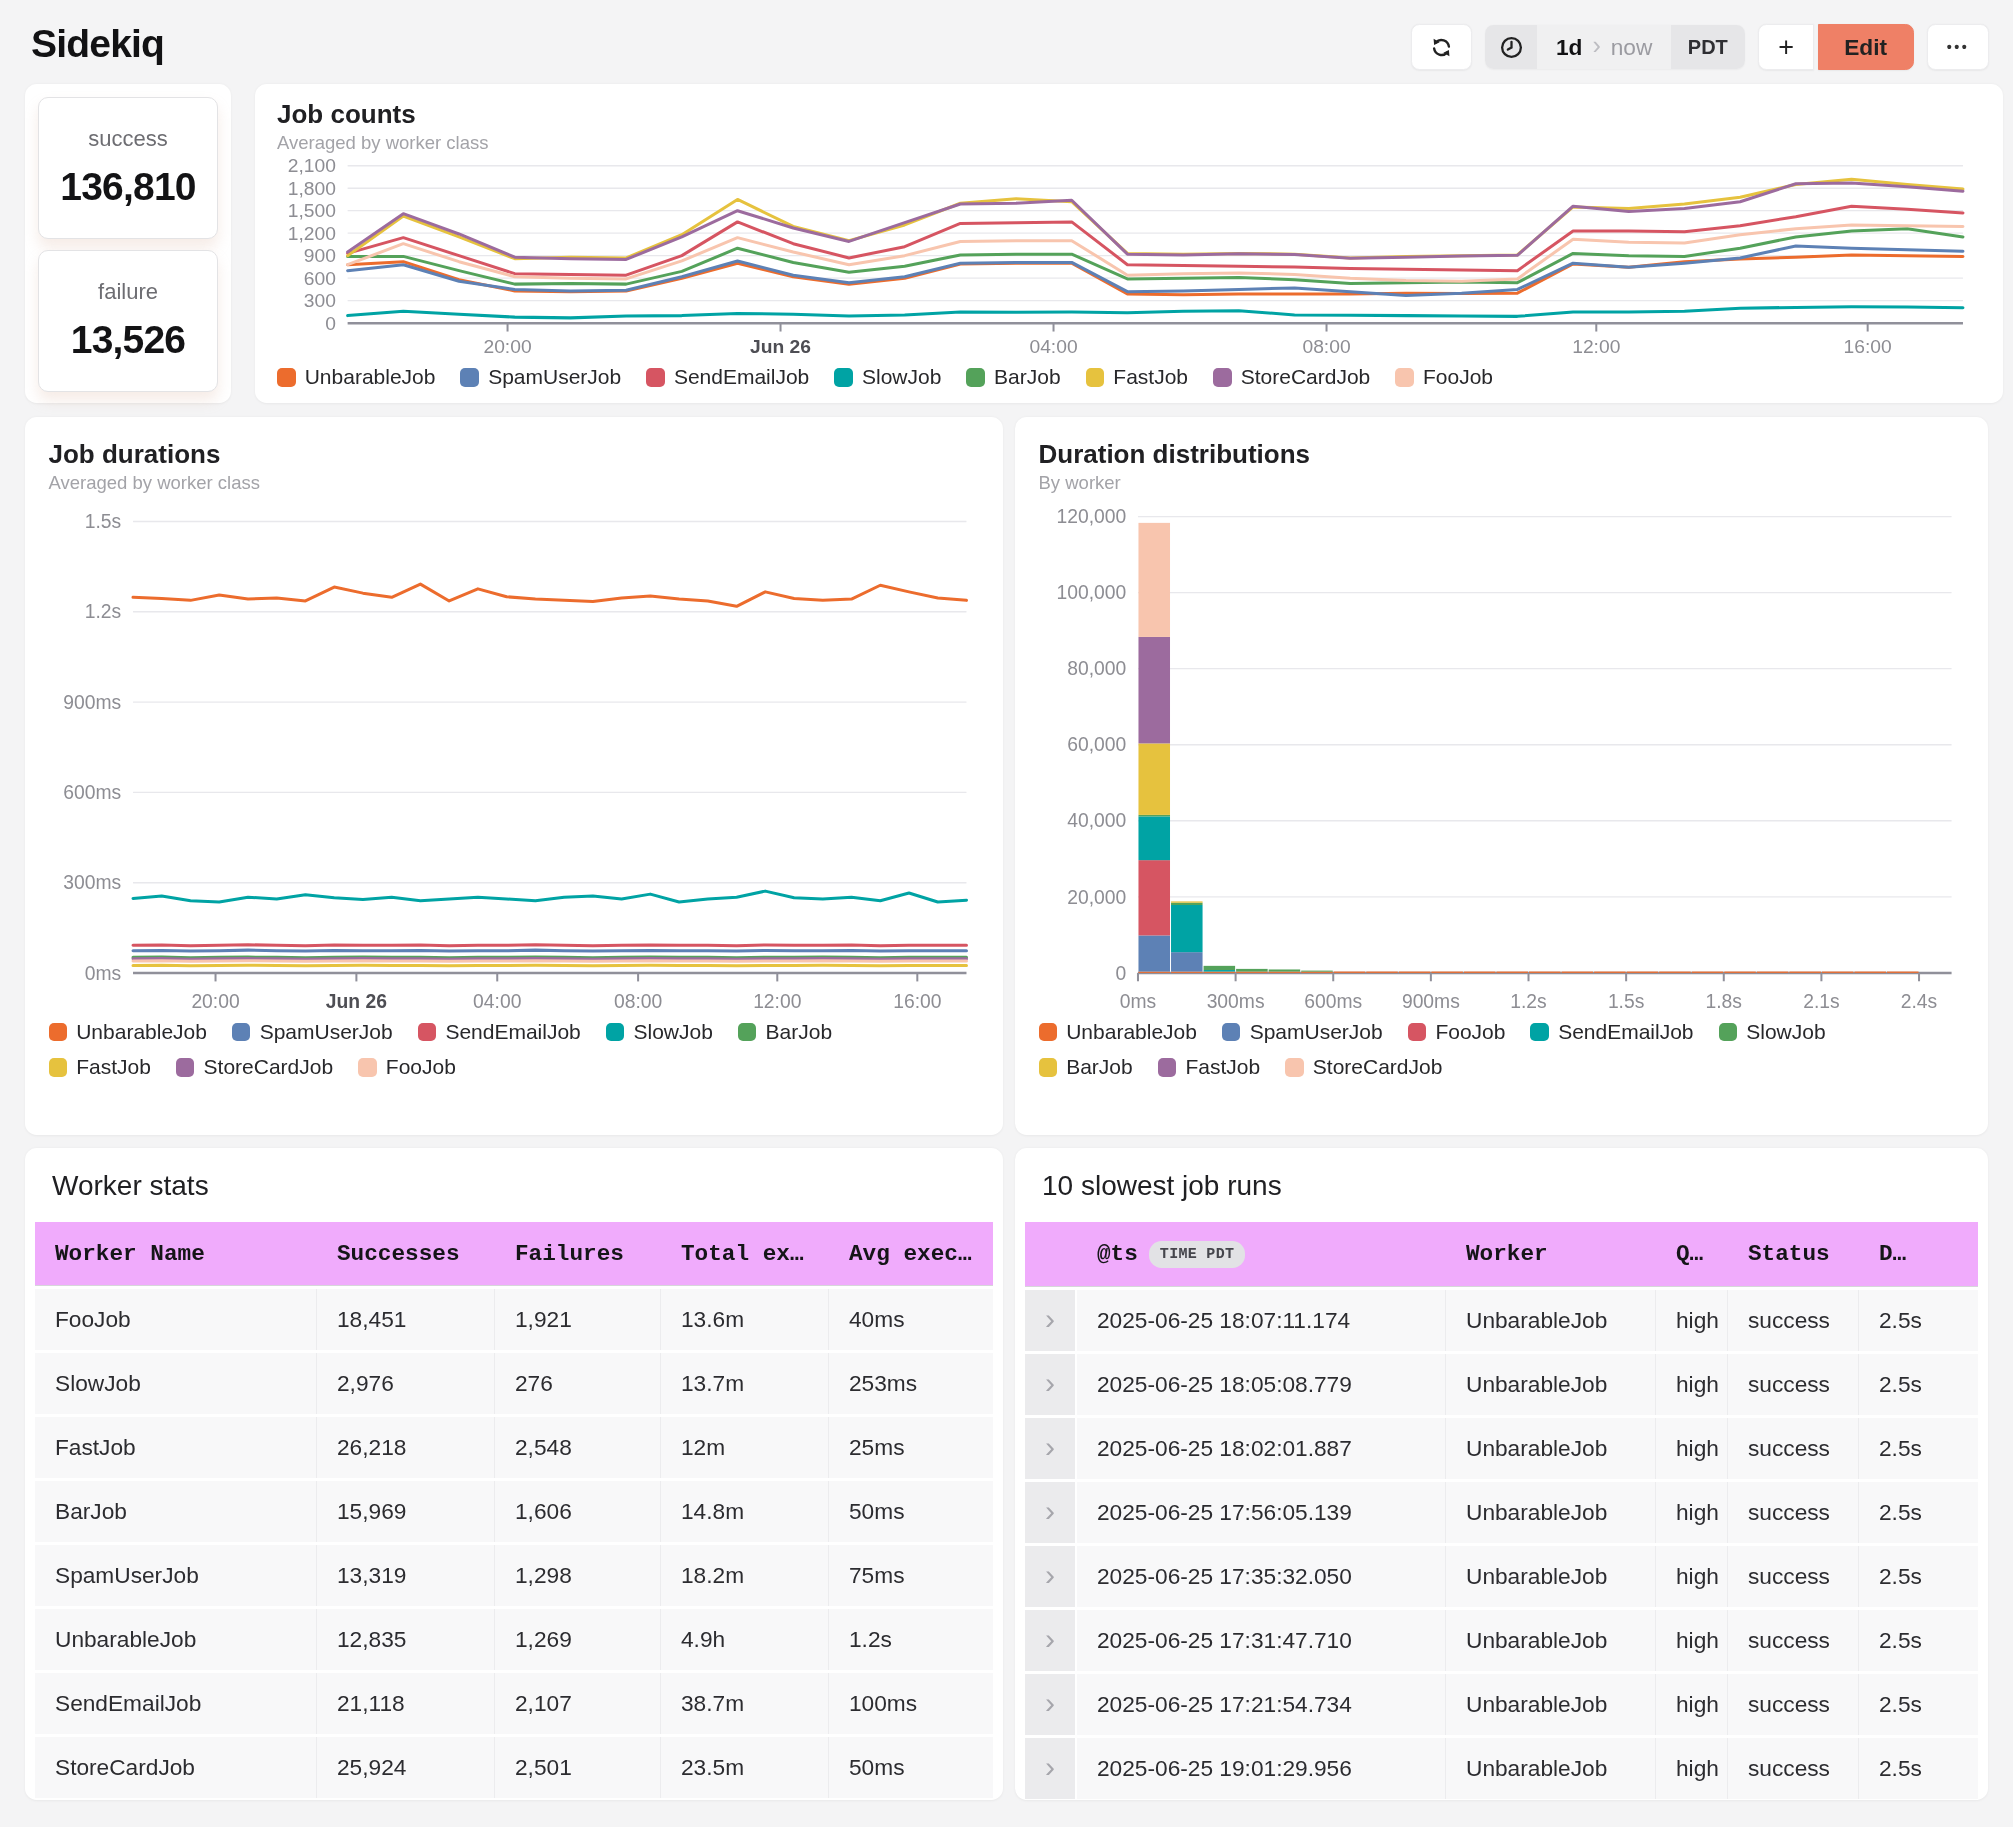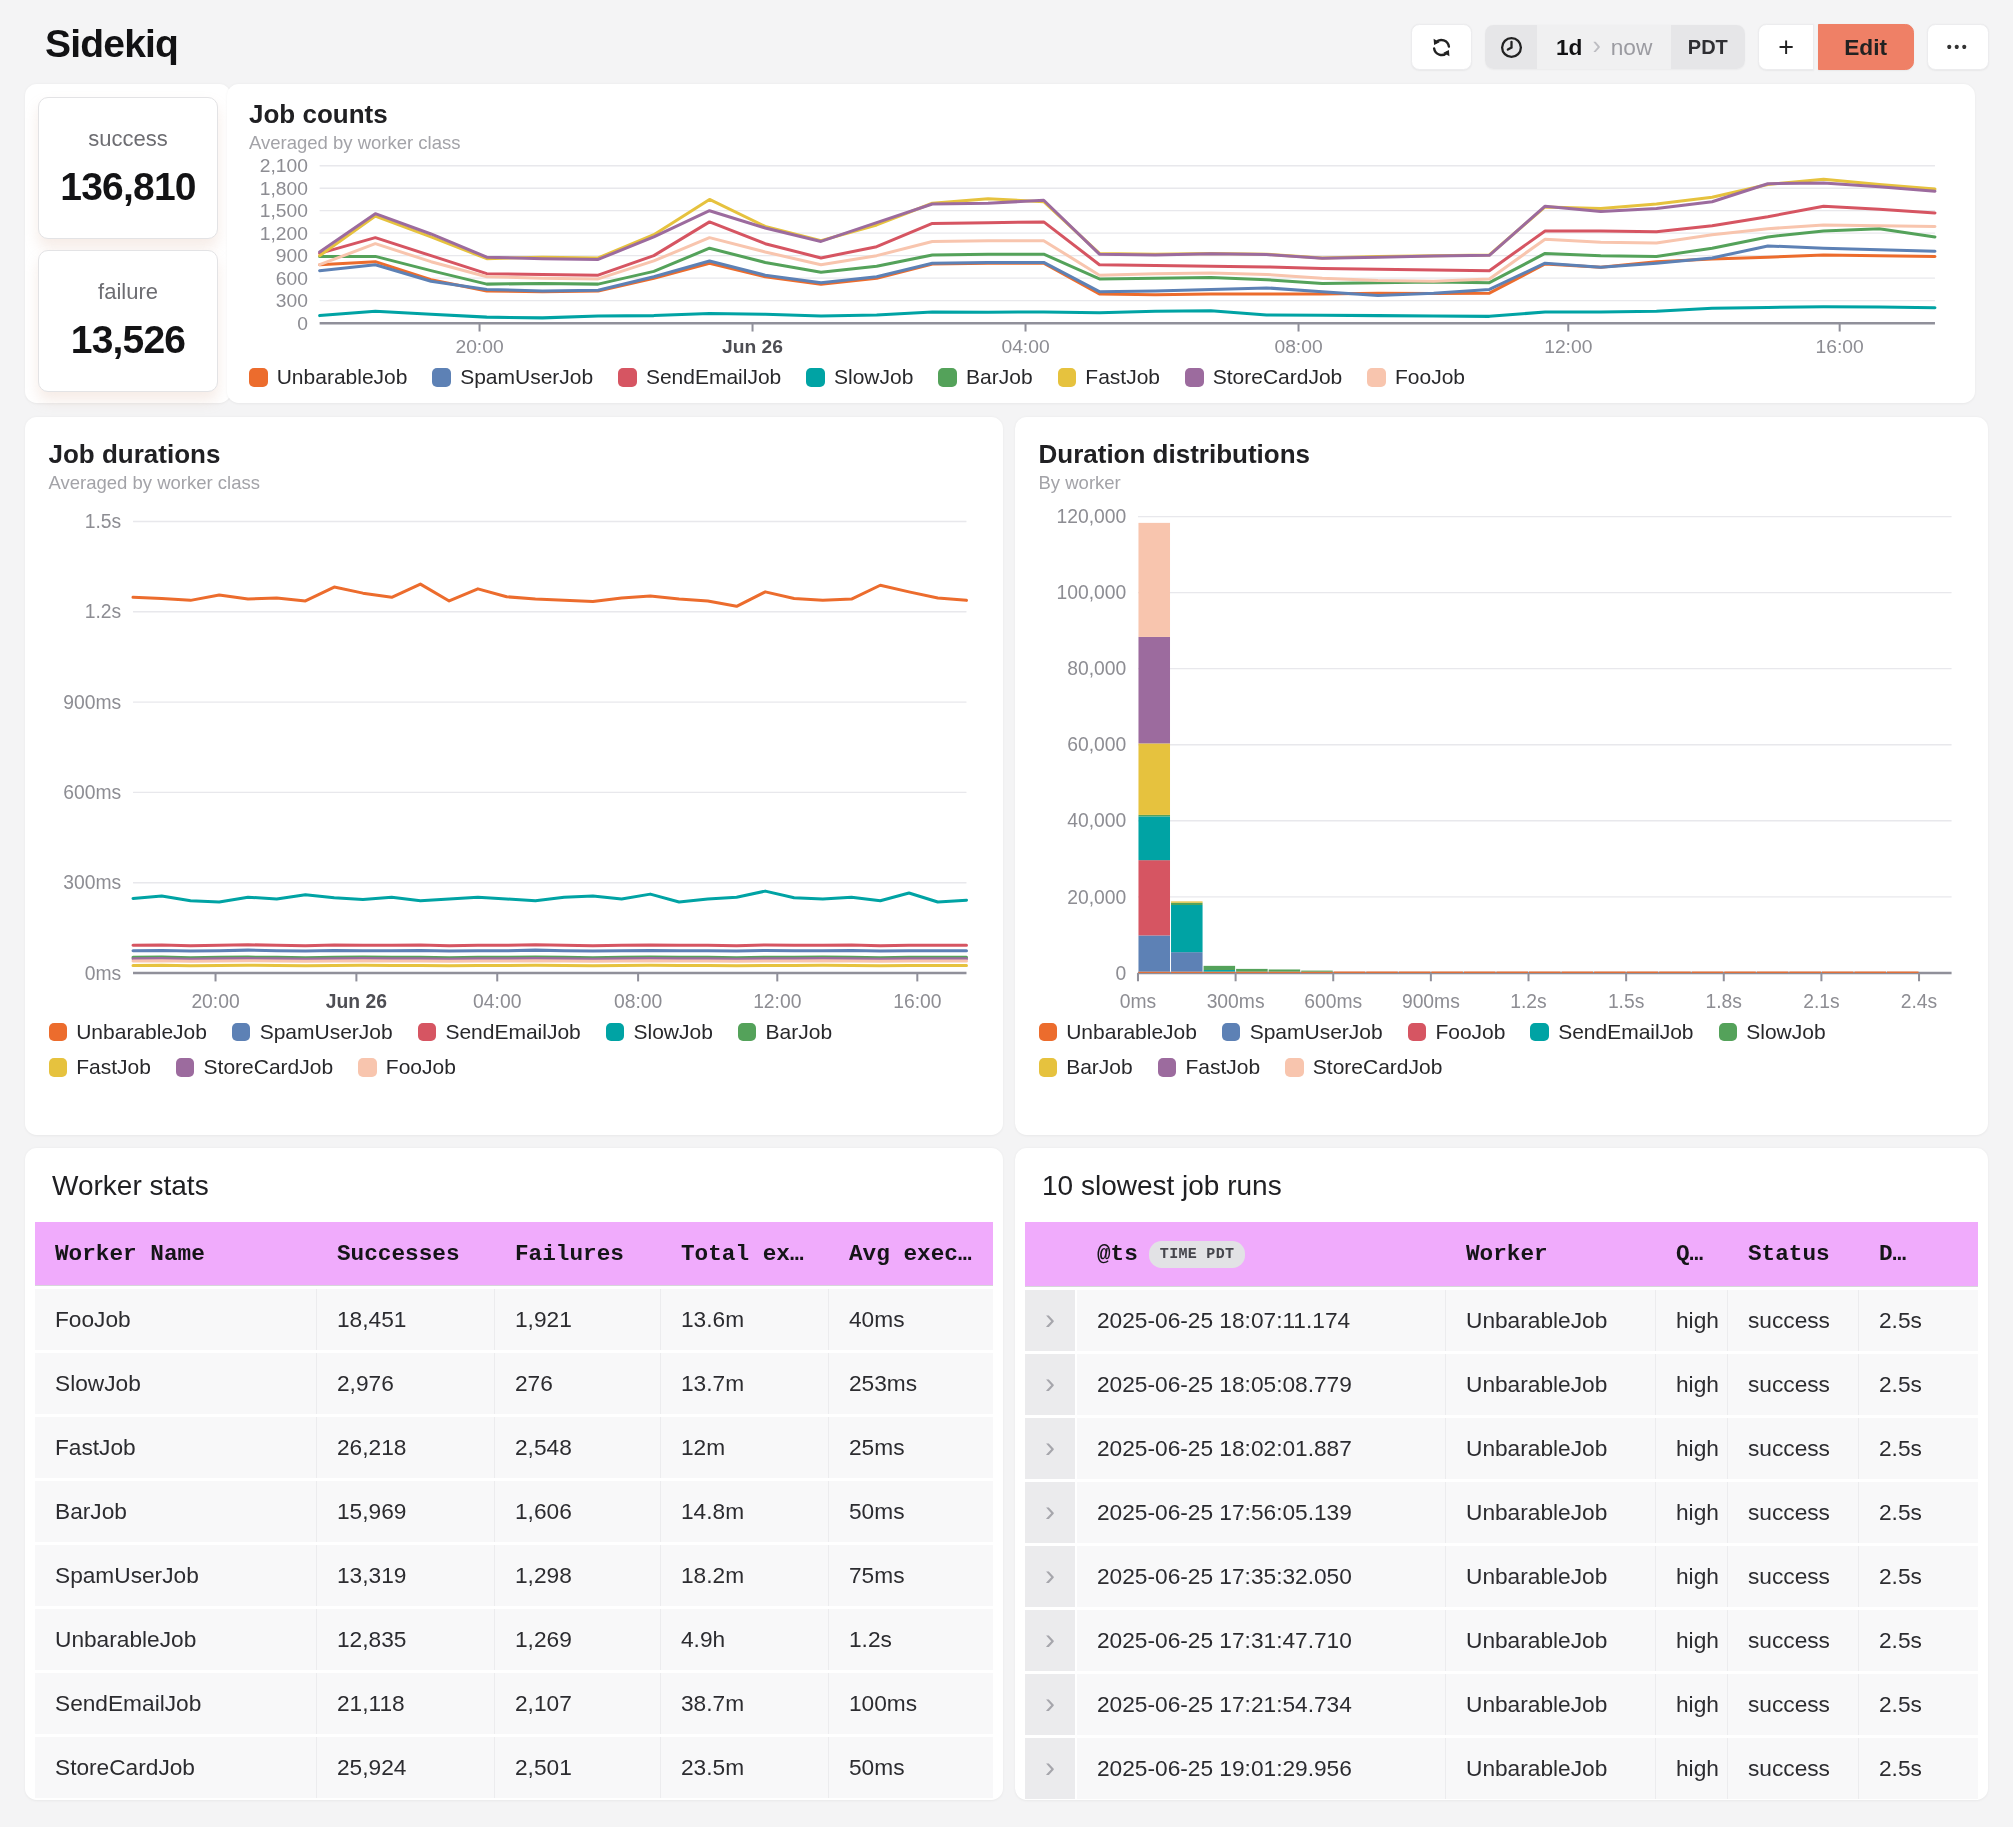--- a/index.html
+++ b/index.html
@@ -1,41 +1,41 @@
 <!DOCTYPE html>
 <html style="font-size:13.4px"><head>
 <meta charset="utf-8">
 <style>
   html,body{margin:0;padding:0;background:#f4f4f5;width:2014px;height:1828px;
     font-family:"Liberation Sans","DejaVu Sans",sans-serif;color:#1c1c1e;}
   body{position:relative;overflow:hidden;}
 
   
-  .app-title{position:absolute;left:45px;top:22px;font-size:39px;font-weight:800;letter-spacing:-0.8px;color:#121214;}
+  .app-title{position:absolute;left:31px;top:22px;font-size:39px;font-weight:800;letter-spacing:-0.8px;color:#121214;}
   .toolbar{position:absolute;right:25px;top:25px;display:flex;align-items:center;height:44px;gap:13.4px;}
   .tb-btn{height:44px;background:#fff;border:0.8px solid #ececee;border-radius:8.4px;display:flex;align-items:center;justify-content:center;
     box-shadow:0 0.8px 1.7px rgba(0,0,0,.05);cursor:pointer;font-size:22px;color:#222;}
   .tb-refresh{width:59px;}
   .range-group{height:44px;border-radius:8.4px;overflow:hidden;display:flex;align-items:stretch;box-shadow:0 0.8px 1.7px rgba(0,0,0,.04);}
   .seg{display:flex;align-items:center;justify-content:center;text-align:center;}
   .seg-clock{width:52px;background:#e6e6e8;}
   .seg-main{background:#f0f0f1;padding:0 18.5px;gap:10px;}
   .seg-tz{background:#e6e6e8;padding:0 17px;font-weight:700;font-size:20px;color:#2f2f33;}
   .range-label{font-size:22.7px;font-weight:700;color:#121214;}
   .range-chevron{font-size:25px;color:#bdbdc2;margin-top:-3.4px;}
   .range-to{font-size:22.7px;color:#9b9ba1;}
   .btn-pair{display:flex;gap:3.4px;}
   .tb-plus{width:54px;font-size:27px;font-weight:400;border-radius:8.4px 0 0 8.4px;}
   .tb-edit{width:94px;background:#ef8066;border-color:#ef8066;font-weight:600;font-size:22.7px;color:#222;border-radius:0 8.4px 8.4px 0;text-align:center;}
   .tb-more{width:60px;letter-spacing:2.5px;font-size:14.3px;font-weight:800;color:#333;}
 
   
   .panel{position:absolute;background:#fff;border-radius:11.7px;box-shadow:0 0.8px 2.5px rgba(0,0,0,.05);}
   .p-stats{left:25px;top:84px;width:206px;height:319px;padding:12.6px;box-sizing:border-box;}
-  .p-counts{left:227px;top:84px;width:1748px;height:319px;padding:15px 22px 8.4px;box-sizing:border-box;}
+  .p-counts{left:255px;top:84px;width:1748px;height:319px;padding:15px 22px 8.4px;box-sizing:border-box;}
   .p-dur{left:25px;top:417px;width:978px;height:718px;padding:22px 23.5px;box-sizing:border-box;}
   .p-dist{left:1015px;top:417px;width:973px;height:718px;padding:22px 23.5px;box-sizing:border-box;}
   .p-ws{left:25px;top:1148px;width:978px;height:652px;padding:22px 0 0;box-sizing:border-box;overflow:hidden;}
   .p-slow{left:1015px;top:1148px;width:973px;height:652px;padding:22px 0 0;box-sizing:border-box;overflow:hidden;}
 
   .stat-card{height:140px;border:0.8px solid #e3e3e5;border-radius:10px;margin-bottom:11px;
     display:flex;flex-direction:column;align-items:center;justify-content:center;gap:13.4px;
     box-shadow:0 8.4px 13.4px rgba(214,170,145,.22);background:#fff;}
   .stat-label{font-size:22px;color:#6d6d72;}
   .stat-value{font-size:39px;font-weight:800;color:#131315;letter-spacing:-0.8px;}

